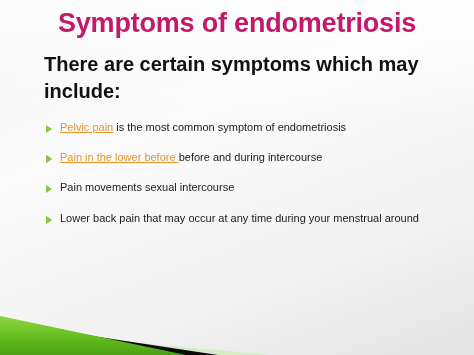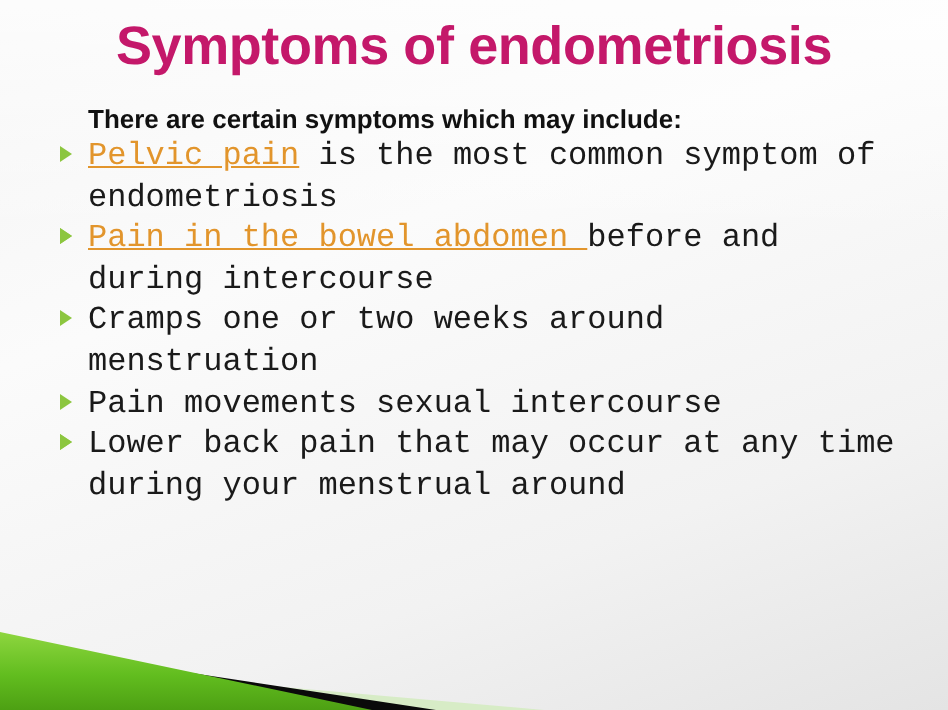--- a/index.html
+++ b/index.html
@@ -40,35 +40,34 @@
 
   .body {
     position: absolute;
     left: 28px;
     top: 51px;
     width: 424px;
   }
 
   .intro {
     color: #111111;
-    font-size: 13px;
+    font-size: 20px;
     font-weight: bold;
     line-height: 1.33;
     padding-left: 16px;
     margin-bottom: 0px;
   }
 
   .bullet-row {
     position: relative;
     padding-left: 16px;
     color: #1a1a1a;
-    font-size: 16px;
+    font-size: 11px;
     line-height: 1.285;
-    margin: 0;
-    font-family: Liberation Mono, monospace;
+    margin: 16px;
   }
 
   .bullet-mark {
     position: absolute;
     left: 2px;
     top: 5px;
     width: 0;
     height: 0;
     border-top: 4px solid transparent;
     border-bottom: 4px solid transparent;
@@ -109,27 +108,23 @@
       <span class="link">Pelvic pain</span><span> is the most common symptom of endometriosis</span>
     </div>
 
     <div class="bullet-row">
       <span class="bullet-mark"></span>
       <span></span>
     </div>
 
     <div class="bullet-row">
       <span class="bullet-mark"></span>
-      <span class="link">Pain in the bowel abdomen </span><span>before and during intercourse</span>
+      <span class="link">Pain in the lower before </span><span>before and during intercourse</span>
     </div>
 
-    <div class="bullet-row">
-      <span class="bullet-mark"></span>
-      <span>Cramps one or two weeks around menstruation</span>
-    </div>
 
 
 
     <div class="bullet-row">
       <span class="bullet-mark"></span>
       <span>Pain movements sexual intercourse</span>
     </div>
 
     <div class="bullet-row">
       <span class="bullet-mark"></span>

